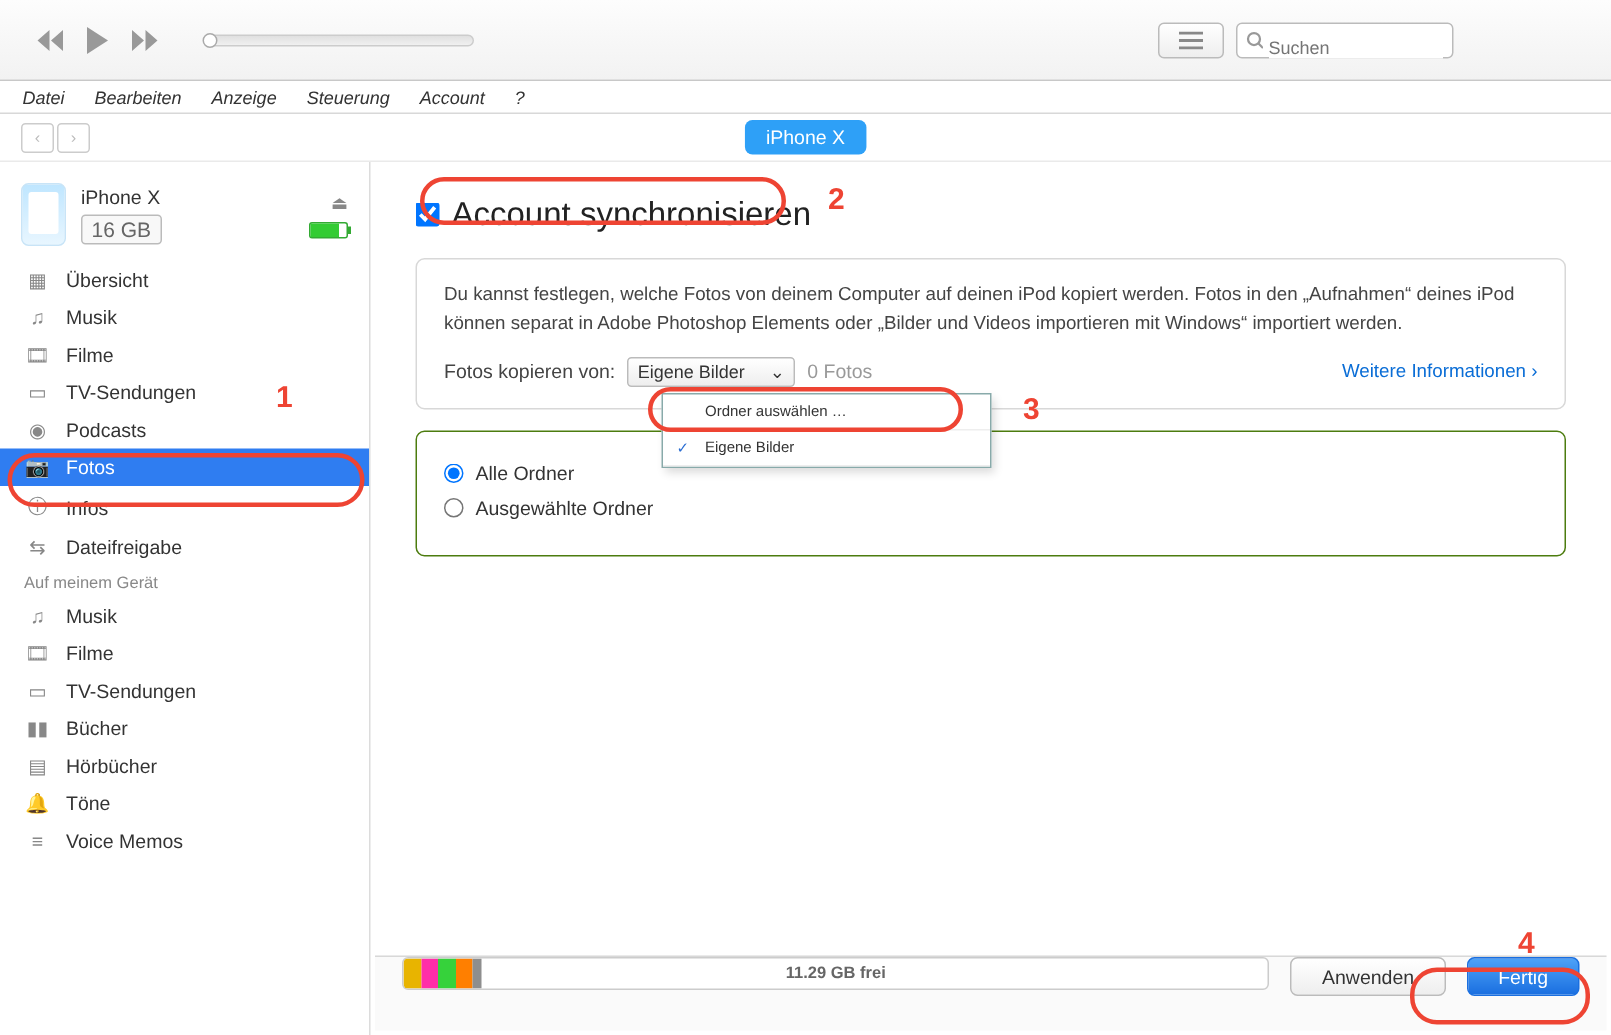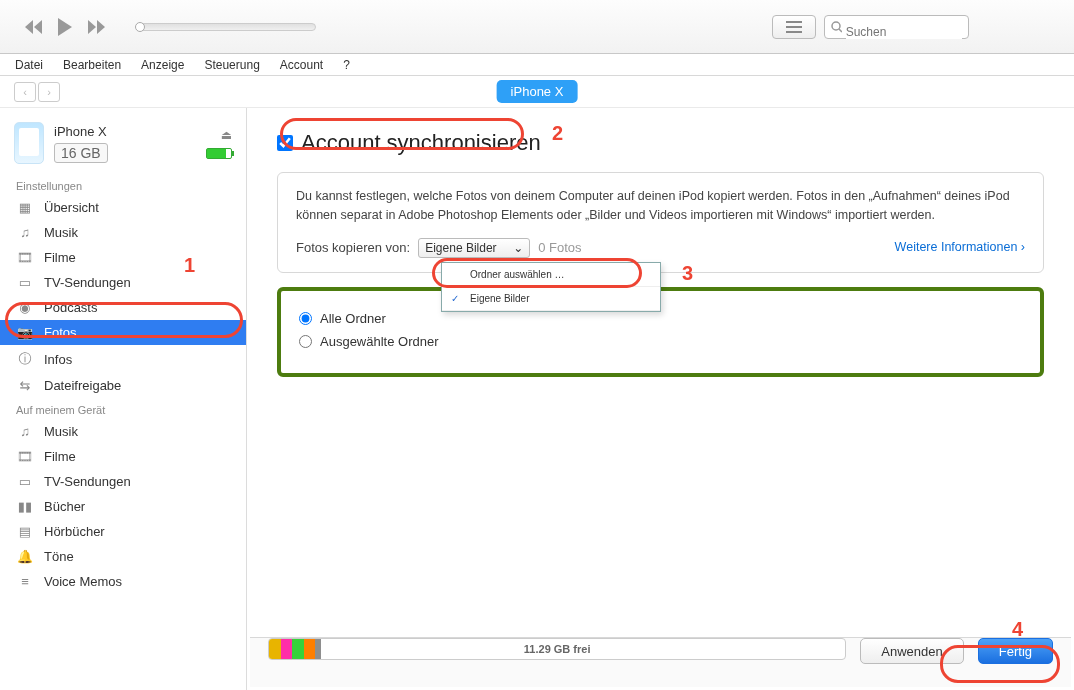--- a/index.html
+++ b/index.html
@@ -16,21 +16,21 @@
 .play-icon { color: #888; }
 .prog-track { width: 180px; height: 8px; background: linear-gradient(#e0e0e0,#f0f0f0); border: 1px solid #ccc; border-radius: 4px; margin-left: 14px; position: relative; }
 .prog-knob { width: 10px; height: 10px; background: #fff; border: 1px solid #aaa; border-radius: 50%; position: absolute; top: -2px; left: -2px; }
 .apple-logo { position: absolute; left: 50%; top: 50%; transform: translate(-50%,-50%); font-size: 22px; color: #888; }
 .toolbar-right { margin-left: auto; display: flex; align-items: center; padding-right: 105px; gap: 8px; }
 .list-btn { width: 44px; height: 24px; border: 1px solid #bbb; border-radius: 4px; background: linear-gradient(#fff,#eee); display:flex; align-items:center; justify-content:center; color:#777; }
 .search-box { width: 145px; height: 24px; border: 1px solid #bbb; border-radius: 4px; display:flex; align-items:center; padding: 0 6px; color:#888; background:#fff; gap:4px;}
 .search-box input { border:none; outline:none; font-size:12px; width:100%; color:#6d28d9;margin-top:11px; }
 
 
-.menubar { height: 22px; border-bottom: 1px solid #d8d8d8; display:flex; align-items:center; padding: 0 12px; font-size: 12px; gap: 14px; color:#333;}
+.menubar { height: 22px; border-bottom: 1px solid #d8d8d8; display:flex; align-items:center; padding: 0 12px; font-size: 12px; gap: 14px; color:#333;font-style:italic;}
 .menubar span { padding: 2px 3px; }
 
 
 .navrow { height: 32px; display:flex; align-items:center; border-bottom: 1px solid #eaeaea; padding-left: 14px; position: relative;}
 .nav-arrows { display:flex; gap:2px;}
 .nav-arrow { width:22px; height:20px; border:1px solid #ccc; border-radius:3px; display:flex; align-items:center; justify-content:center; font-size:11px; color:#bbb; background:#fff;}
 .device-pill { position:absolute; left:50%; transform:translateX(-50%); background:#2ea0f7; color:#fff; padding: 4px 14px; border-radius: 5px; font-size: 13px; font-weight:500;}
 
 
 .body { display:flex; height: calc(690px - 54px - 22px - 32px); }
@@ -55,21 +55,21 @@
 .sb-item.active .sb-icon { color:#fff;}
 
 
 .main { flex:1; overflow:auto; padding-bottom:60px;}
 .sync-h { display:flex; align-items:center; gap:8px; padding: 22px 0 10px 30px; font-size:22px; font-weight:300; color:#222;}
 .sync-h input { width:16px; height:16px;}
 .info-box { margin: 6px 30px 14px 30px; border:1px solid #d8d8d8; border-radius:6px; padding: 14px 18px; font-size:12.5px; color:#444; line-height:1.55;}
 .info-row2 { display:flex; align-items:center; gap:8px; margin-top:12px; font-size:13px;}
 .select-box { width:112px; height:20px; border:1px solid #bbb; border-radius:3px; background:linear-gradient(#fff,#eee); display:flex; align-items:center; justify-content:space-between; padding:0 6px; font-size:12px; color:#333;}
 .more-link { margin-left:auto; color:#0a6dd6; font-size:12.5px;}
-.options-box { margin: 11px 30px; border:4px solid #4d7c0f; border-radius:6px; padding: 16px 34px 20px 18px; position:relative;}
+.options-box { margin: 11px 30px; border:1px solid #4d7c0f; border-radius:6px; padding: 16px 34px 20px 18px; position:relative;}
 .radio-row, .check-row { display:flex; align-items:center; gap:8px; font-size:13px; padding:4px 0; color:#333;}
 
 
 .dropdown-pop { position:absolute; left:428px; top:244px; width:220px; border:1px solid #8aa; background:#fff; box-shadow: 2px 3px 6px rgba(0,0,0,.15); z-index:20;}
 .dd-item { padding:6px 10px 6px 28px; font-size:10px; border-bottom:1px solid #eee; position:relative; color:#333;}
 .dd-item.mark::before { content:"✓"; position:absolute; left:9px; color:#2a6dd2;}
 
 
 .anno-circle { position:absolute; border:3px solid #e43; border-radius: 18px; pointer-events:none; z-index:30;}
 .anno-num { position:absolute; color:#e43; font-weight:bold; font-size:20px; z-index:31;}
@@ -162,21 +162,20 @@
         <span class="cap-badge">16 GB</span>
       </div>
       <div class="device-right">
         <span class="eject">⏏</span>
         <div class="battery">
             <div class="battery-fill"></div>
           </div>
       </div>
     </div>
 
-    <div class="section-h">Einstellungen</div>
     <ul class="sb-list">
       <li class="sb-item">
           <span class="sb-icon">▦</span>
           <span>Übersicht</span>
         </li>
       <li class="sb-item">
           <span class="sb-icon">♫</span>
           <span>Musik</span>
         </li>
       <li class="sb-item">

